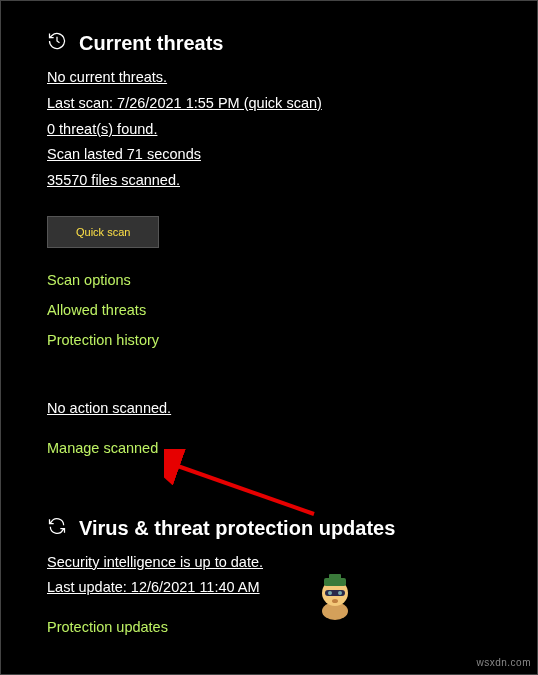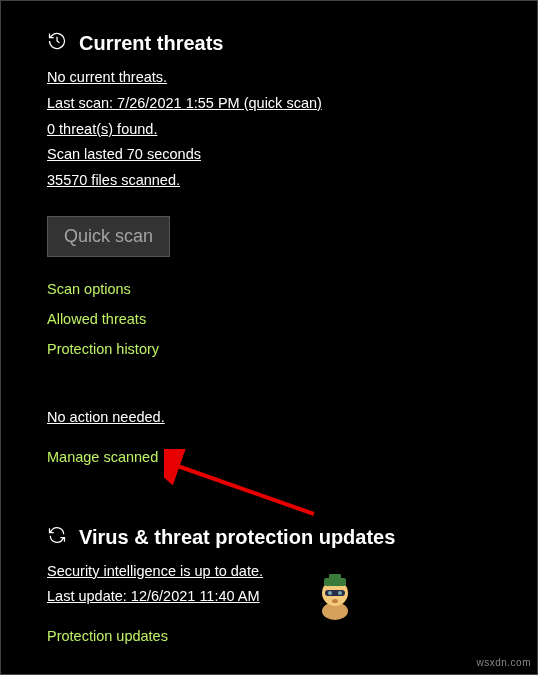--- a/index.html
+++ b/index.html
@@ -45,23 +45,23 @@
       color: #fff;
       margin-bottom: 4px;
       line-height: 1.5;
       text-decoration: underline;
     }
     .quick-scan-btn {
       margin-top: 20px;
       margin-bottom: 24px;
       background: #333333;
       border: 1px solid #555;
-      color: #a3a3a3;
-      font-size: 18px;
-      padding: 9px 16px;
+      color: #fde047;
+      font-size: 11px;
+      padding: 9px 28px;
       cursor: pointer;
       font-family: inherit;
     }
     .link {
       display: block;
       color: #bef264;
       font-size: 14.5px;
       margin-bottom: 14px;
       cursor: pointer;
       width: fit-content;
@@ -100,30 +100,30 @@
           <path d="M3 12a9 9 0 1 0 3-6.7L3 8"></path>
           <polyline points="3 3 3 8 8 8"></polyline>
           <polyline points="12 7 12 12 15 14"></polyline>
         </svg>
       </span>
       <span class="section-title">Current threats</span>
     </div>
     <div class="status-line">No current threats.</div>
     <div class="status-line">Last scan: 7/26/2021 1:55 PM (quick scan)</div>
     <div class="status-line">0 threat(s) found.</div>
-    <div class="status-line">Scan lasted 70 seconds</div>
+    <div class="status-line">Scan lasted 71 seconds</div>
     <div class="status-line">35570 files scanned.</div>
     <button class="quick-scan-btn">Quick scan</button>
     <a class="link">Scan options</a>
     <a class="link">Allowed threats</a>
     <a class="link">Protection history</a>
   </div>
 
   <div class="section" style="margin-bottom:60px;">
-    <div class="status-line" style="margin-bottom:20px;">No action needed.</div>
+    <div class="status-line" style="margin-bottom:20px;">No action scanned.</div>
     <a class="link">Manage scanned</a>
   </div>
 
   <div class="section">
     <div class="section-header">
       <span>
         <svg class="icon-svg" viewBox="0 0 24 24">
           <path d="M20 11A8 8 0 0 0 5 7.3L3 9"></path>
           <polyline points="3 4 3 9 8 9"></polyline>
           <path d="M4 13a8 8 0 0 0 15 3.7L21 15"></path>

